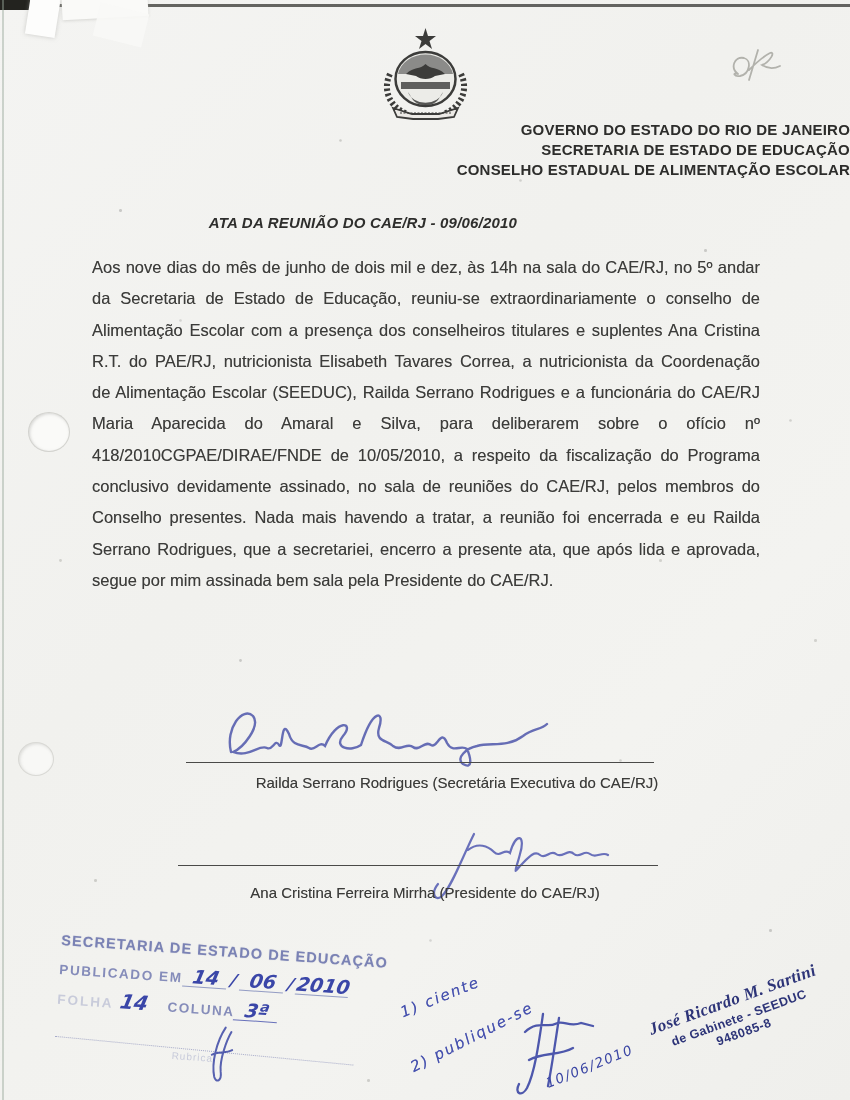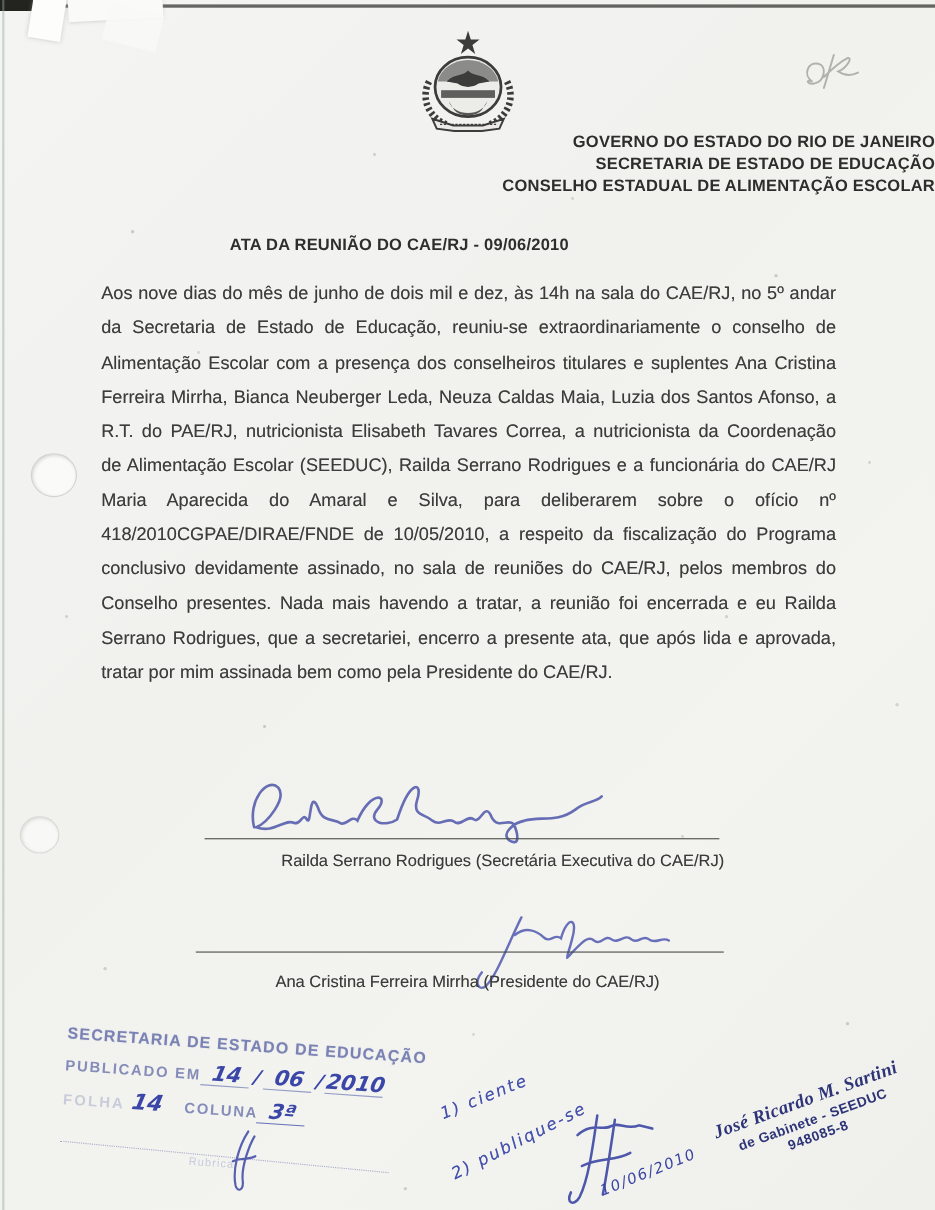--- a/index.html
+++ b/index.html
@@ -24,21 +24,21 @@
       770px 930px 0 1px rgba(110,110,105,.30), 430px 940px 0 .8px rgba(110,110,105,.22),
       180px 320px 0 .8px rgba(110,110,105,.22), 520px 180px 0 .8px rgba(110,110,105,.25),
       815px 640px 0 1px rgba(110,110,105,.25), 60px 560px 0 .9px rgba(110,110,105,.25),
       368px 1080px 0 1px rgba(110,110,105,.28), 300px 460px 0 .7px rgba(110,110,105,.2);}
   
   .emblem{position:absolute;left:368px;top:24px;width:115px;height:98px;}
   .hdr{position:absolute;left:0;top:120px;width:850px;text-align:right;color:#2d2d2b;
        font-weight:bold;font-size:15px;letter-spacing:.2px;}
   .hdr div{line-height:20px;}
   .doc-title{position:absolute;left:0;top:214px;width:726px;text-align:center;color:#2e2e2c;
-       font-weight:bold;font-size:15px;letter-spacing:.2px;}
+       font-weight:bold;font-size:15px;letter-spacing:.2px;font-style:italic;}
   
   .body-text{position:absolute;left:92px;top:252px;width:668px;color:#3c3c3a;font-size:16.5px;
        text-shadow:0 0 .5px rgba(70,70,68,.55);}
   .body-line{height:31.3px;line-height:31.3px;text-align:justify;text-align-last:justify;white-space:normal;}
   .body-line.last{text-align-last:left;}
   
   .sigline{position:absolute;height:0;border-top:1.4px solid #4a4a48;}
   .sigline1{left:186px;top:762px;width:468px;}
   .sigline2{left:178px;top:865px;width:480px;}
   .sig-svg{position:absolute;}
@@ -115,29 +115,28 @@
     <div>SECRETARIA DE ESTADO DE EDUCAÇÃO</div>
     <div>CONSELHO ESTADUAL DE ALIMENTAÇÃO ESCOLAR</div>
   </div>
 
   <div class="doc-title">ATA DA REUNIÃO DO CAE/RJ - 09/06/2010</div>
 
   <div class="body-text">
       <div class="body-line">Aos nove dias do mês de junho de dois mil e dez, às 14h na sala do CAE/RJ, no 5º andar</div>
       <div class="body-line">da Secretaria de Estado de Educação, reuniu-se extraordinariamente o conselho de</div>
       <div class="body-line">Alimentação Escolar com a presença dos conselheiros titulares e suplentes Ana Cristina</div>
-      <div class="body-line">Ferreira Mirrha, Bianca Neuberger Leda, Neuza Caldas Maia, Luzia dos Santos Afonso, a</div>
       <div class="body-line">R.T. do PAE/RJ, nutricionista Elisabeth Tavares Correa, a nutricionista da Coordenação</div>
       <div class="body-line">de Alimentação Escolar (SEEDUC), Railda Serrano Rodrigues e a funcionária do CAE/RJ</div>
       <div class="body-line">Maria Aparecida do Amaral e Silva, para deliberarem sobre o ofício nº</div>
       <div class="body-line">418/2010CGPAE/DIRAE/FNDE de 10/05/2010, a respeito da fiscalização do Programa</div>
       <div class="body-line">conclusivo devidamente assinado, no sala de reuniões do CAE/RJ, pelos membros do</div>
       <div class="body-line">Conselho presentes. Nada mais havendo a tratar, a reunião foi encerrada e eu Railda</div>
       <div class="body-line">Serrano Rodrigues, que a secretariei, encerro a presente ata, que após lida e aprovada,</div>
-      <div class="body-line last">tratar por mim assinada bem como pela Presidente do CAE/RJ.</div>
+      <div class="body-line last">segue por mim assinada bem sala pela Presidente do CAE/RJ.</div>
     </div>
 
   <svg class="sig-svg" style="left:215px;top:698px;" width="370" height="72" viewBox="0 0 370 72">
     <path d="M16,54 C10,30 28,8 38,18 C46,28 28,50 18,54 C34,60 44,46 52,50 C58,53 60,40 64,47
              C68,54 66,18 74,36 C78,50 88,46 94,50 C100,54 104,42 110,48
              C122,20 140,24 128,38 C118,50 136,54 146,47
              C158,10 170,12 164,30 C160,44 172,42 178,48
              C186,54 192,44 198,49 C204,54 210,42 216,47 C222,51 226,30 232,45
              C238,56 246,46 252,51 C256,60 258,72 248,66 C240,60 252,50 262,48
              C276,44 292,50 308,38 C318,30 326,32 332,26" fill="none" stroke="#575eae" stroke-width="2.4" stroke-linecap="round" opacity=".9"></path>

